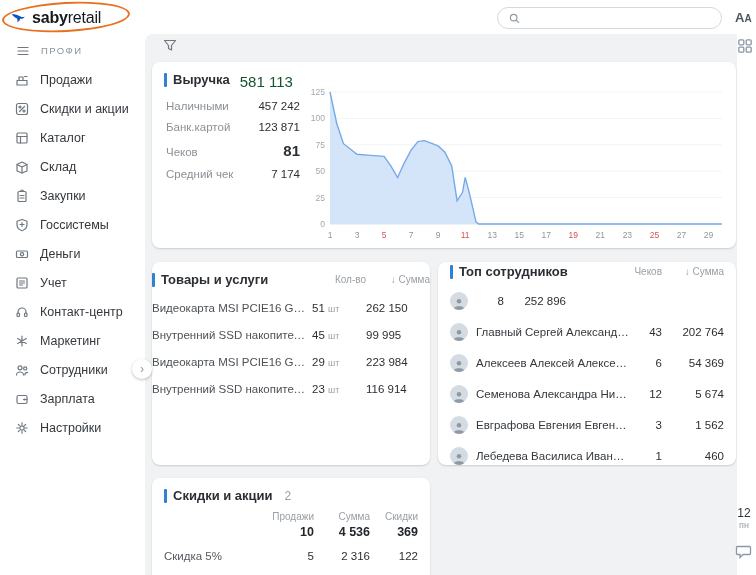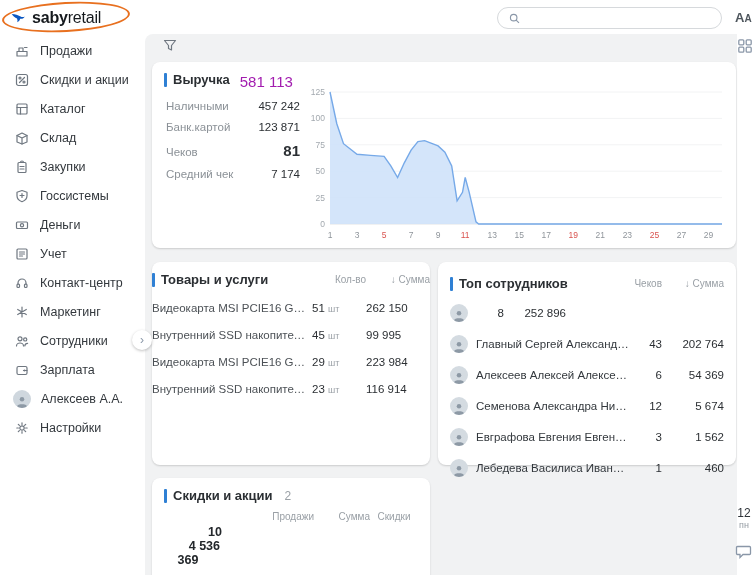--- a/index.html
+++ b/index.html
@@ -59,34 +59,34 @@
   .card { position:absolute; background:#fff; border-radius:8px;
     box-shadow:0 1px 2px rgba(0,0,0,.16); z-index:2; }
   .card-title { display:flex; align-items:center; gap:6px; cursor:pointer; }
   .tbar { width:3px; height:14px; background:#2f80d4; border-radius:1px; flex:none; }
   .tname { font-weight:bold; font-size:13px; color:#2b2f33; white-space:nowrap; }
   .hdr { font-size:10px; color:#9aa0a6; }
   .arrow { color:#9aa0a6; }
 
   .card-rev { left:152px; top:62px; width:584px; height:186px; }
   .rev-head { position:absolute; left:12px; top:10px; display:flex; align-items:baseline; gap:10px; }
-  .rev-total { font-size:15px; color:#a21caf; }
+  .rev-total { font-size:15px; color:#14532d; }
   .rev-stats { position:absolute; left:14px; top:38px; width:134px; display:flex;
     flex-direction:column; gap:9px; }
   .stat { display:flex; justify-content:space-between; align-items:baseline; font-size:11.5px; }
   .stat .l { color:#8b9197; }
   .stat .v { color:#2b2f33; }
   .stat .v.big { font-size:15px; font-weight:bold; }
   .rev-chart-box { position:absolute; left:148px; top:24px; width:430px; height:156px; }
   .ytick { font-size:8.5px; fill:#a3a9af; }
   .xtick { font-size:8.5px; fill:#8f959b; }
   .xtick.red { fill:#d9534f; }
 
   .card-prod { left:152px; top:262px; width:278px; height:203px; padding:10px 0; }
-  .card-emp  { left:438px; top:262px; width:298px; height:203px; padding:14px 12px; }
+  .card-emp  { left:438px; top:262px; width:298px; height:203px; padding:2px 12px; }
   .card-disc { left:152px; top:478px; width:278px; height:112px; padding:10px 12px; }
 
   .head-row { display:flex; align-items:center; }
   .head-row .card-title { flex:1; min-width:0; }
   .hc { text-align:right; flex:none; }
   .hc.w54{width:54px;} .hc.w64{width:64px;} .hc.w36{width:36px;} .hc.w62{width:62px;}
 
   .p-row { display:flex; align-items:baseline; margin-top:15px; font-size:11.5px; cursor:pointer; }
   .p-name { flex:1; min-width:0; color:#4c5156; white-space:nowrap; overflow:hidden;
     text-overflow:ellipsis; padding-right:6px; }
@@ -101,41 +101,49 @@
   .e-name { flex:1; min-width:0; color:#33383d; white-space:nowrap; overflow:hidden;
     text-overflow:ellipsis; padding-right:4px; }
   .e-cnt { width:28px; text-align:right; color:#2b2f33; flex:none; }
   .e-sum { width:62px; text-align:right; color:#2b2f33; flex:none; }
 
   .disc-count { font-size:12px; color:#9aa0a6; margin-left:6px; font-weight:normal; }
   .d-cols { display:flex; margin-top:8px; font-size:10px; color:#9aa0a6; }
   .d-cols .sp { flex:1; }
   .dc1 { width:58px; text-align:right; flex:none; }
   .dc2 { width:56px; text-align:right; flex:none; }
-  .dc3 { width:48px; text-align:center; flex:none; }
-  .d-total { display:flex; margin-top:3px; font-size:12.5px; font-weight:bold; color:#23272b;flex-direction:column; }
+  .dc3 { width:48px; text-align:right; flex:none; }
+  .d-total { display:flex; margin-top:3px; font-size:12.5px; font-weight:bold; color:#23272b; }
   .d-total .sp { flex:1; }
   .d-row { display:flex; margin-top:11px; font-size:11.5px; cursor:pointer; }
   .d-row .d-name { flex:1; color:#55595e; }
   .d-row .dc1,.d-row .dc2,.d-row .dc3 { color:#2b2f33; }
 </style>
 </head>
 <body>
 
 <div class="app">
 
   <aside class="sidebar">
     <div class="logo-wrap">
       <svg class="logo-bird" viewBox="0 0 20 20">
         <path fill="#0a57c2" d="M2 5.5c4 .4 6.8 1 9.2 2.5 2 1.2 3.6 1.3 5.2.4-1 2.1-3 2.9-5.1 2.4-.3 1.7-1.4 3.1-3.2 3.9.4-1.5.3-2.9-.3-4.1C5.5 9.5 3.4 8 2 5.5z"></path>
       </svg>
       <span class="logo-text"><b>saby</b><span class="lt">retail</span></span>
       <span class="logo-ellipse"></span>
     </div>
 
+    <div class="side-section">
+      <span class="icn">
+        <svg viewBox="0 0 16 16">
+            <path d="M3 4.5h10M3 8h10M3 11.5h10"></path>
+          </svg>
+      </span>
+      <span>ПРОФИ</span>
+    </div>
 
     <nav>
       <div class="side-item">
         <span class="icn">
           <svg viewBox="0 0 16 16">
               <path d="M3 8.5h10v4.5H3z"></path>
               <path d="M5 8.5V5h4v3.5"></path>
               <path d="M10.5 4.5h2.5"></path>
             </svg>
         </span>
@@ -239,29 +247,20 @@
       </div>
       <div class="side-item">
         <span class="icn">
           <svg viewBox="0 0 16 16">
               <rect x="3" y="4.5" width="10" height="8" rx="1.5"></rect>
               <path d="M9.5 8.5H13"></path>
               <circle cx="10.5" cy="8.5" r=".4"></circle>
             </svg>
         </span>
         <span>Зарплата</span>
-      </div>
-      <div class="side-item">
-        <span class="mini-avatar">
-          <svg viewBox="0 0 16 16">
-              <circle cx="8" cy="6" r="2.6"></circle>
-              <path d="M2.5 14c0-3 11-3 11 0v2h-11z"></path>
-            </svg>
-        </span>
-        <span>Алексеев А.А.</span>
       </div>
       <div class="side-item">
         <span class="icn">
           <svg viewBox="0 0 16 16">
               <circle cx="8" cy="8" r="2.2"></circle>
               <path d="M8 2.8v1.6M8 11.6v1.6M2.8 8h1.6M11.6 8h1.6M4.3 4.3l1.1 1.1M10.6 10.6l1.1 1.1M11.7 4.3l-1.1 1.1M5.4 10.6l-1.1 1.1"></path>
             </svg>
         </span>
         <span>Настройки</span>
       </div>

